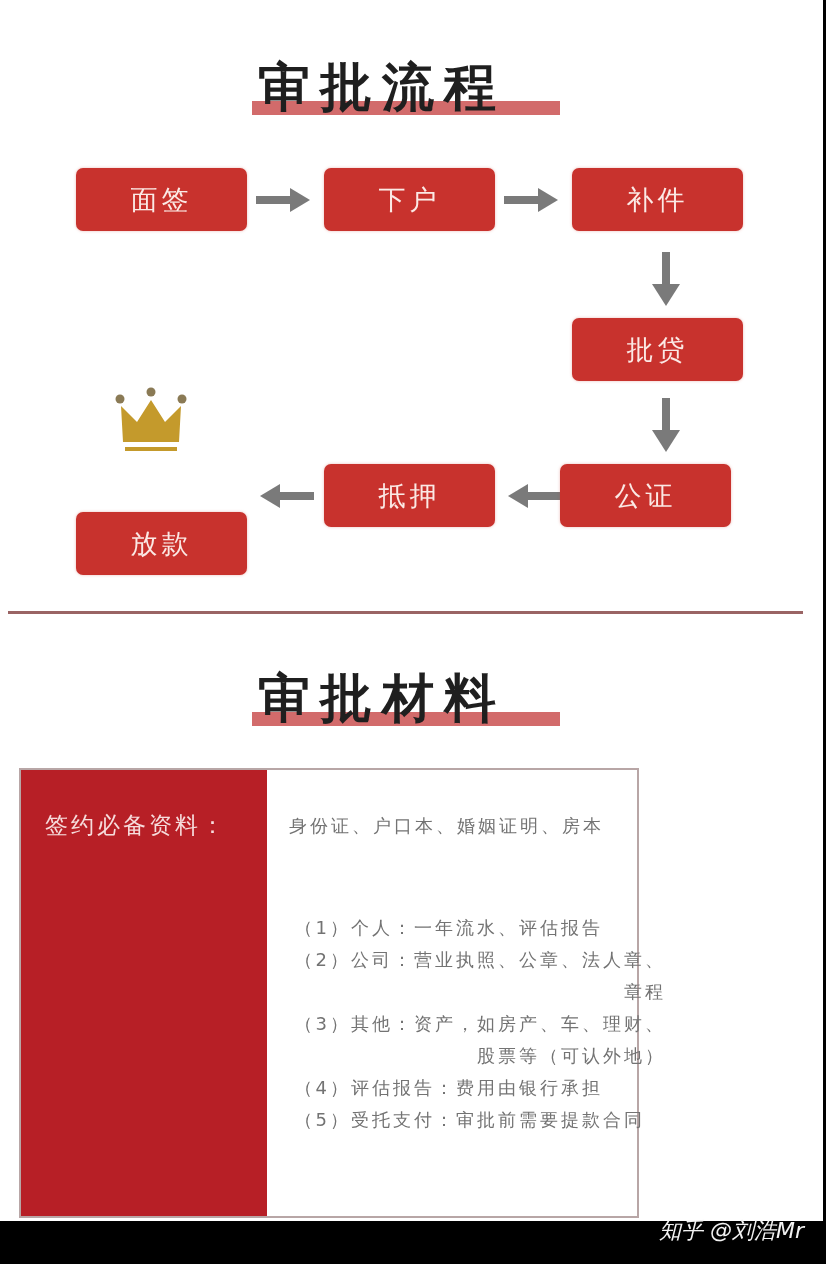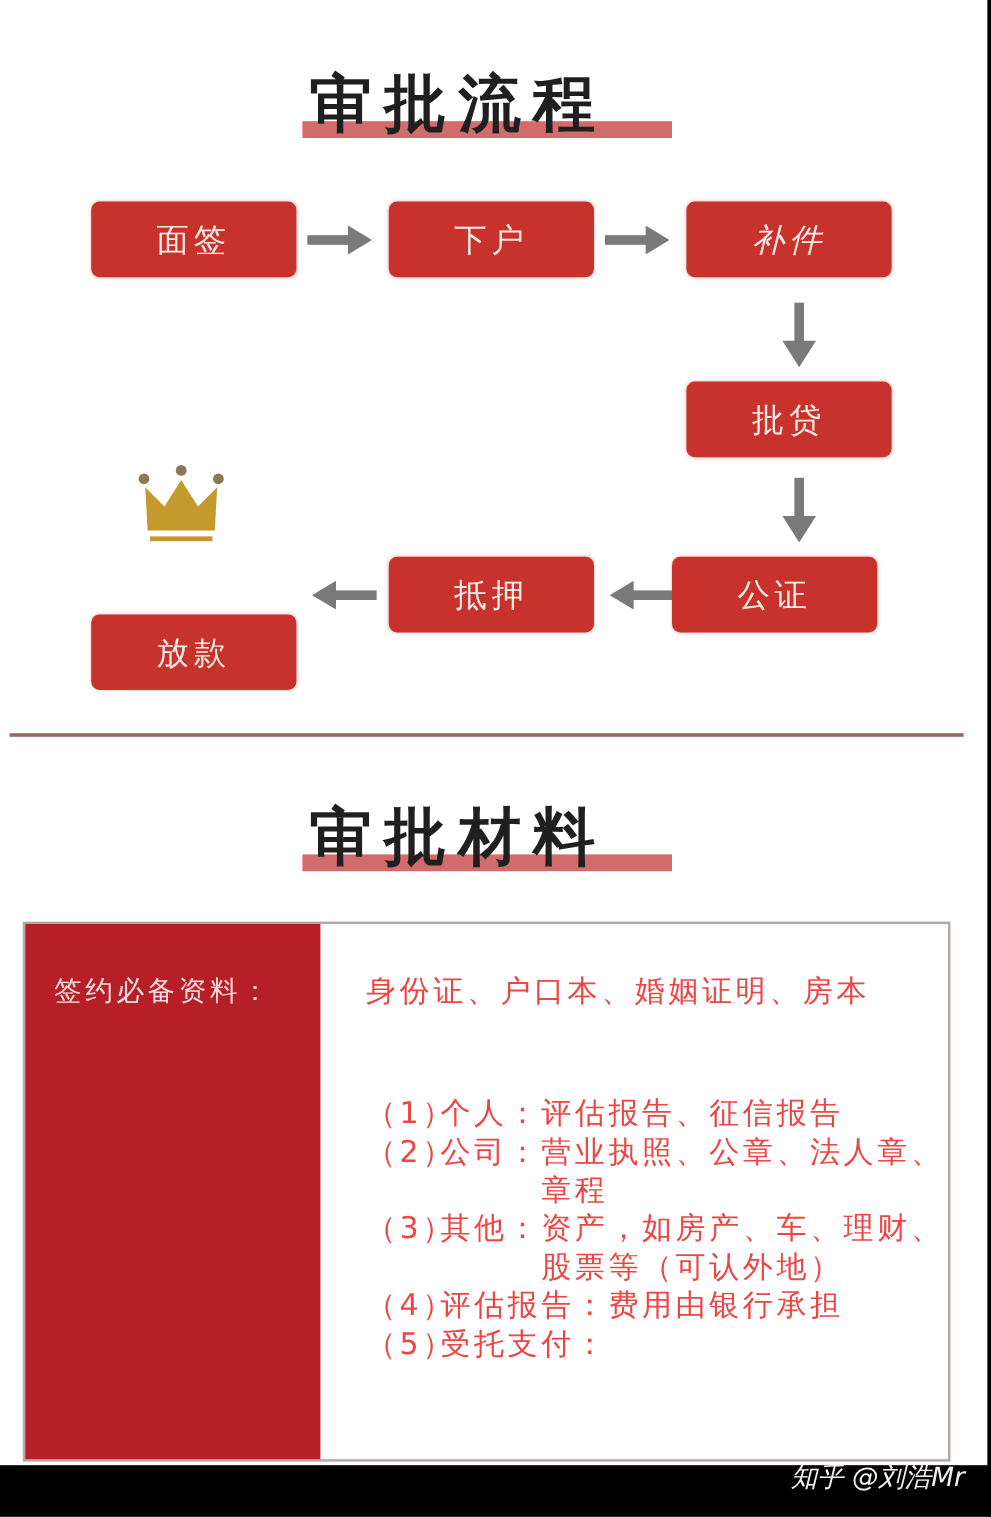--- a/index.html
+++ b/index.html
@@ -28,32 +28,32 @@
     border-radius: 7px; color: #fbe9e5; font-size: 27px; letter-spacing: 4px;
     display: flex; align-items: center; justify-content: center;
     box-shadow: 0 0 3px rgba(200,60,50,0.35);
   }
   .arrow { position: absolute; }
   .divider {
     position: absolute; left: 8px; width: 795px; top: 611px; height: 3px;
     background: #9a6464;
   }
   .table {
-    position: absolute; left: 19px; top: 768px; width: 773px; height: 450px;
-    border: 2px solid #b8a6a6; box-sizing: border-box; background: #fff;
+    position: absolute; left: 19px; top: 768px; width: 620px; height: 450px;
+    border: 2px solid #b8a6a6; box-sizing: border-box; background: #fff; text-align: right;
   }
   .table .left {
     position: absolute; left: 0; top: 0; bottom: 0; width: 246px; background: #b71f26;
   }
   .label {
     position: absolute; left: 24px; color: #f6dcdc; font-size: 23px; letter-spacing: 3px;
     white-space: nowrap;
   }
   .content {
-    position: absolute; left: 284px; color: #ef4444; font-size: 25px; letter-spacing: 3px;
+    position: absolute; left: 268px; color: #737373; font-size: 18px; letter-spacing: 3px;
     white-space: nowrap; line-height: 32px;
   }
   .item { display: flex; }
   .item .num { width: 62px; flex: none; }
   .item .key { flex: none; }
   .item .val { flex: none; }
   .cont-line { padding-left: 146px; }
   .watermark {
     position: absolute; right: 22px; top: 1216px; color: #f2f2f2; font-size: 22px;
     white-space: nowrap;
@@ -74,21 +74,21 @@
   <div class="step" style="left:76px; top:168px;">面签</div>
   <svg class="arrow" style="left:256px; top:188px;" width="56" height="24">
     <rect x="0" y="8" width="36" height="8" fill="#7a7a7a"></rect>
     <polygon points="34,0 54,12 34,24" fill="#7a7a7a"></polygon>
   </svg>
   <div class="step" style="left:324px; top:168px;">下户</div>
   <svg class="arrow" style="left:504px; top:188px;" width="56" height="24">
     <rect x="0" y="8" width="36" height="8" fill="#7a7a7a"></rect>
     <polygon points="34,0 54,12 34,24" fill="#7a7a7a"></polygon>
   </svg>
-  <div class="step" style="left:572px; top:168px;font-style:italic;">补件</div>
+  <div class="step" style="left:572px; top:168px;">补件</div>
 
   <svg class="arrow" style="left:652px; top:252px;" width="28" height="54">
     <rect x="10" y="0" width="8" height="34" fill="#7a7a7a"></rect>
     <polygon points="0,32 28,32 14,54" fill="#7a7a7a"></polygon>
   </svg>
 
   <div class="step" style="left:572px; top:318px;">批贷</div>
 
   <svg class="arrow" style="left:652px; top:398px;" width="28" height="54">
     <rect x="10" y="0" width="8" height="34" fill="#7a7a7a"></rect>
@@ -126,21 +126,21 @@
     <div class="left"></div>
 
     <div class="label" style="top:40px;">签约必备资料：</div>
     <div class="content" style="top:40px;">身份证、户口本、婚姻证明、房本</div>
 
 
     <div class="content" style="top:142px;">
       <div class="item">
         <span class="num">（1）</span>
         <span class="key">个人：</span>
-        <span class="val">评估报告、征信报告</span>
+        <span class="val">一年流水、评估报告</span>
       </div>
       <div class="item">
         <span class="num">（2）</span>
         <span class="key">公司：</span>
         <span class="val">营业执照、公章、法人章、</span>
       </div>
       <div class="cont-line">章程</div>
       <div class="item">
         <span class="num">（3）</span>
         <span class="key">其他：</span>
@@ -148,19 +148,20 @@
       </div>
       <div class="cont-line">股票等（可认外地）</div>
       <div class="item">
         <span class="num">（4）</span>
         <span class="key">评估报告：</span>
         <span class="val">费用由银行承担</span>
       </div>
       <div class="item">
         <span class="num">（5）</span>
         <span class="key">受托支付：</span>
+        <span class="val">审批前需要提款合同</span>
       </div>
     </div>
   </div>
 </div>
 
 <div class="rightbar"></div>
 <div class="watermark">知乎 @刘浩Mr</div>
 
 </body></html>

